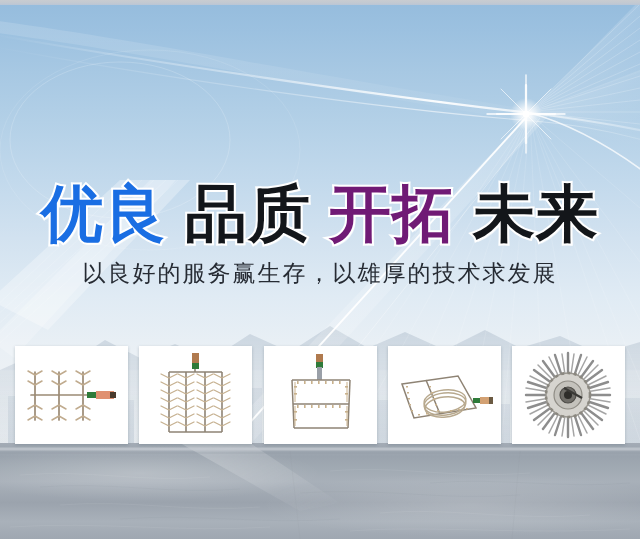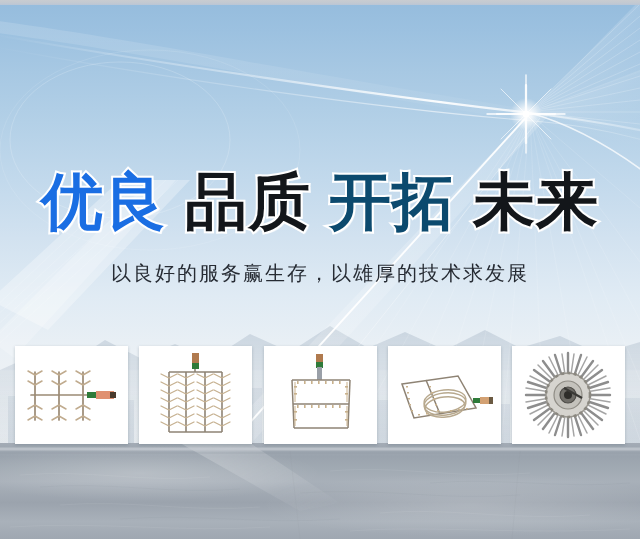--- a/index.html
+++ b/index.html
@@ -111,31 +111,31 @@
     display: inline-block;
     -webkit-text-stroke: 4px #ffffff;
     paint-order: stroke fill;
     text-shadow:
        0 0 2px rgba(255,255,255,.9),
        2px 2px 0 rgba(255,255,255,.55);
     text-align: right;
   }
   .hl-blue   { color: #1a6ee3; }
   .hl-black  { color: #13161a; margin-left: 18px; }
-  .hl-orange { color: #0c4a6e; }
+  .hl-orange { color: #701a75; margin-top: 12px; }
   .hl-gap    { width: 18px; -webkit-text-stroke: 0; }
 
   
   .subtitle {
     position: absolute;
     left: 0; top: 258px;
     width: 640px;
     text-align: center;
     z-index: 20;
-    font-size: 20px;
+    font-size: 23px;
     line-height: 30px;
     font-weight: 400;
     color: #262b33;
     letter-spacing: 2px;
     white-space: nowrap;
     font-family: "DejaVu Sans", "Liberation Sans", sans-serif;
   }
 
   
   .cards {

